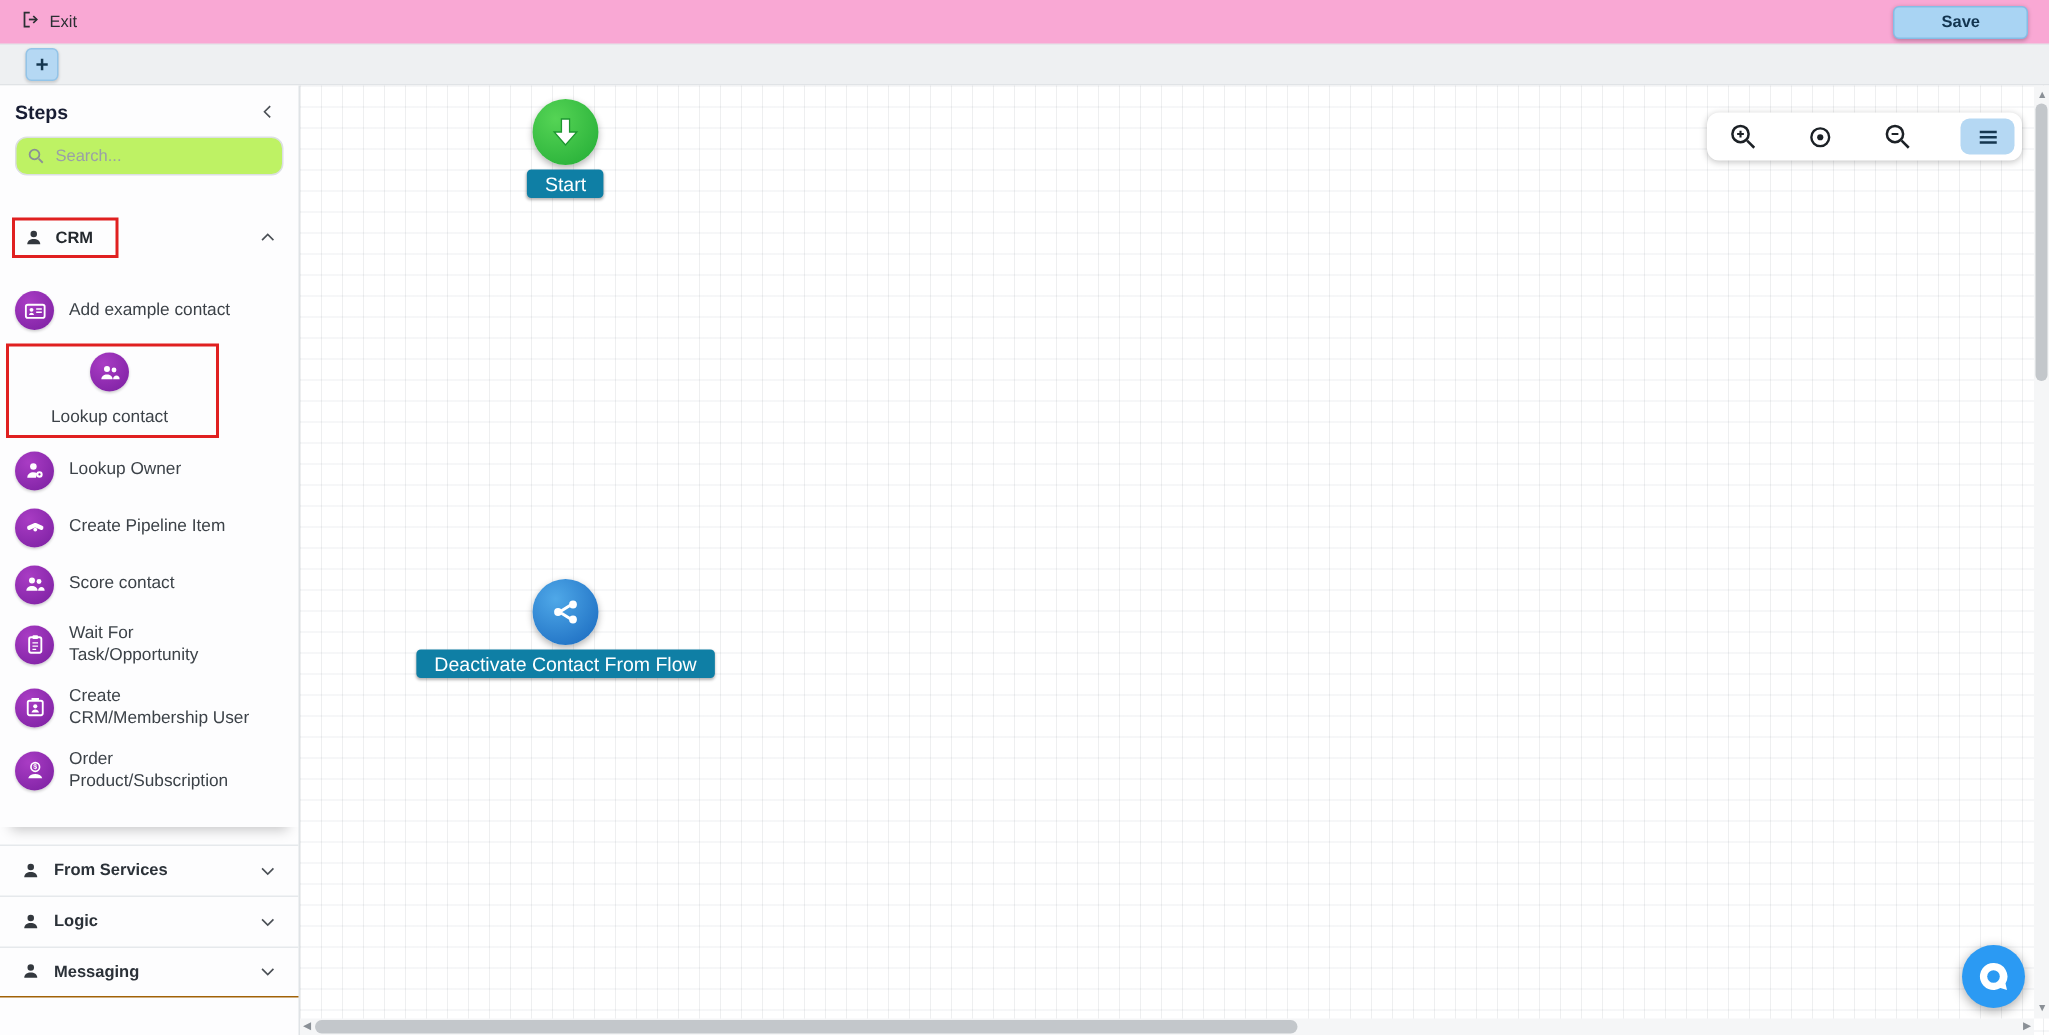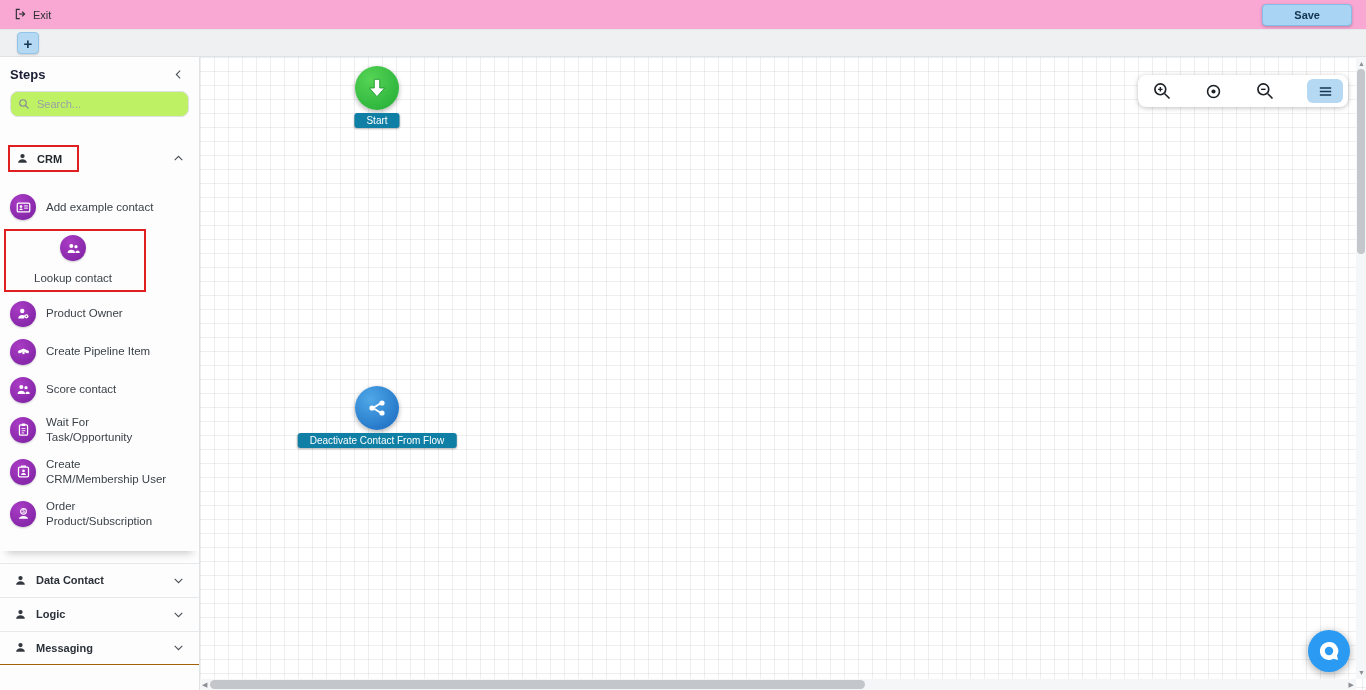--- a/index.html
+++ b/index.html
@@ -63,21 +63,21 @@
               linear-gradient(rgba(120,130,140,0.13) 1px, transparent 1px),
               linear-gradient(90deg, rgba(120,130,140,0.13) 1px, transparent 1px);
             background-size:14px 14px; }
 
   .node { position:absolute; width:44px; }
   .node-circle { width:44px; height:44px; border-radius:50%; display:flex; align-items:center;
                  justify-content:center; box-shadow:0 2px 5px rgba(0,0,0,.3); cursor:pointer; }
   .node-circle.start { background:radial-gradient(circle at 35% 30%, #55d455, #22ab35); }
   .node-circle.action { background:radial-gradient(circle at 35% 30%, #4fa8e8, #1767bd); }
   .node-badge { position:absolute; top:47px; left:50%; transform:translateX(-50%);
-                background:#0f7fa5; color:#fff; font-size:10px; padding:2px 12px; border-radius:3px;
+                background:#0f7fa5; color:#fff; font-size:13px; padding:2px 12px; border-radius:3px;
                 white-space:nowrap; box-shadow:0 1px 2px rgba(0,0,0,.3); }
 
   .canvas-toolbar { position:absolute; top:18px; right:18px; background:#fff; border-radius:8px;
                     box-shadow:0 1px 5px rgba(0,0,0,.25); display:flex; align-items:center;
                     gap:32px; padding:4px 5px 4px 14px; }
   .tool-btn { display:flex; align-items:center; justify-content:center; cursor:pointer; background:none; border:none; }
   .tool-btn.menu { background:#b5d8f3; border-radius:6px; width:36px; height:24px; }
 
   .chat-btn { position:absolute; right:16px; bottom:18px; width:42px; height:42px; border-radius:50%;
               background:#2b9af3; display:flex; align-items:center; justify-content:center;
@@ -178,21 +178,21 @@
 
       <div class="crm-item">
         <span class="picon">
           <svg width="15" height="15" viewBox="0 0 24 24">
             <circle cx="10" cy="8" r="3.5" fill="#fff"></circle>
             <path d="M3.5 20c0-3.8 3-5.8 6.5-5.8 1.5 0 2.9.4 4 1l-1.2 4.8z" fill="#fff"></path>
             <circle cx="16.5" cy="16.5" r="3.4" fill="#fff"></circle>
             <circle cx="16.5" cy="16.5" r="1.2" fill="#8e24aa"></circle>
           </svg>
         </span>
-        <span class="item-label">Product Owner</span>
+        <span class="item-label">Lookup Owner</span>
       </div>
 
       <div class="crm-item">
         <span class="picon">
           <svg width="15" height="15" viewBox="0 0 24 24" fill="#fff">
             <rect x="3" y="9" width="11" height="4.5" rx="2.2" transform="rotate(-24 8.5 11.2)"></rect>
             <rect x="10" y="9" width="11" height="4.5" rx="2.2" transform="rotate(24 15.5 11.2)"></rect>
             <circle cx="12" cy="14.5" r="2"></circle>
           </svg>
         </span>
@@ -247,21 +247,21 @@
 
     </div>
 
     <div class="collapsed-sections">
       <div class="sect">
         <span class="sect-left">
           <svg width="13" height="13" viewBox="0 0 24 24" fill="#33383e">
             <circle cx="12" cy="7.5" r="4"></circle>
               <path d="M4 20c0-4.2 3.8-6.5 8-6.5s8 2.3 8 6.5z"></path>
           </svg>
-          <span class="sect-label">Data Contact</span>
+          <span class="sect-label">From Services</span>
         </span>
         <span class="chev">
           <svg width="13" height="13" viewBox="0 0 24 24" fill="none" stroke="#4a4f55" stroke-width="2">
               <path d="M5 9l7 7 7-7"></path>
             </svg>
         </span>
       </div>
       <div class="sect">
         <span class="sect-left">
           <svg width="13" height="13" viewBox="0 0 24 24" fill="#33383e">

